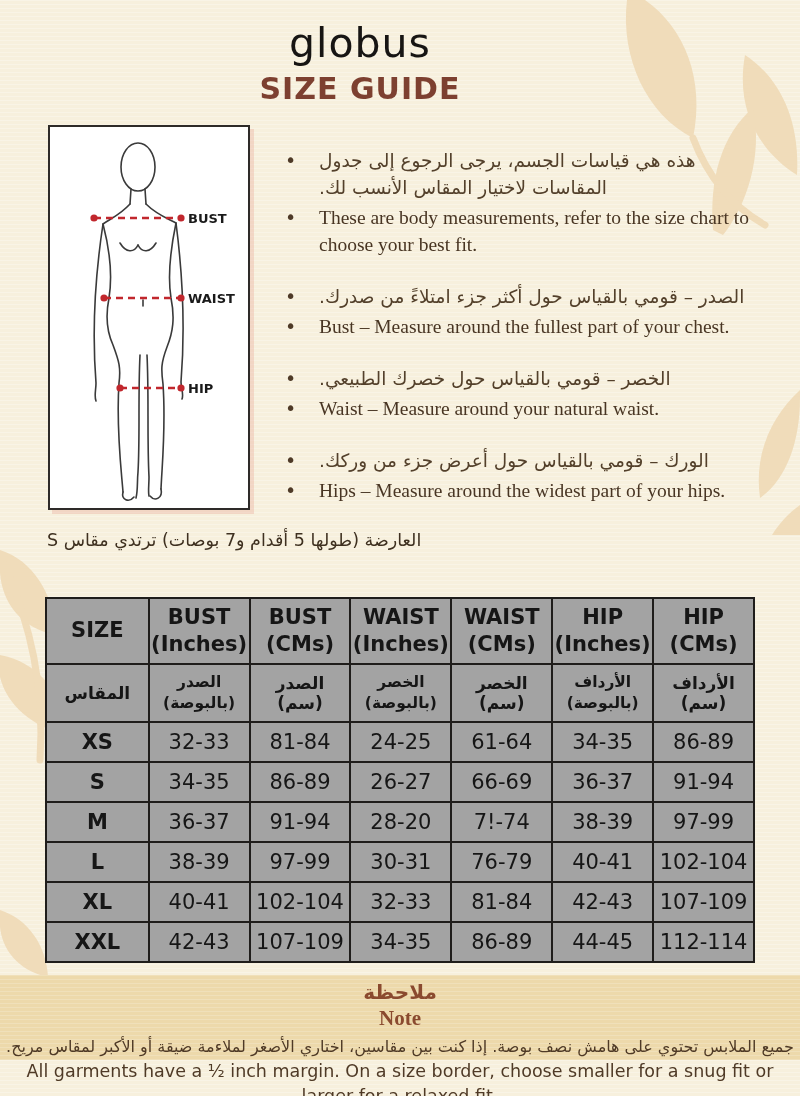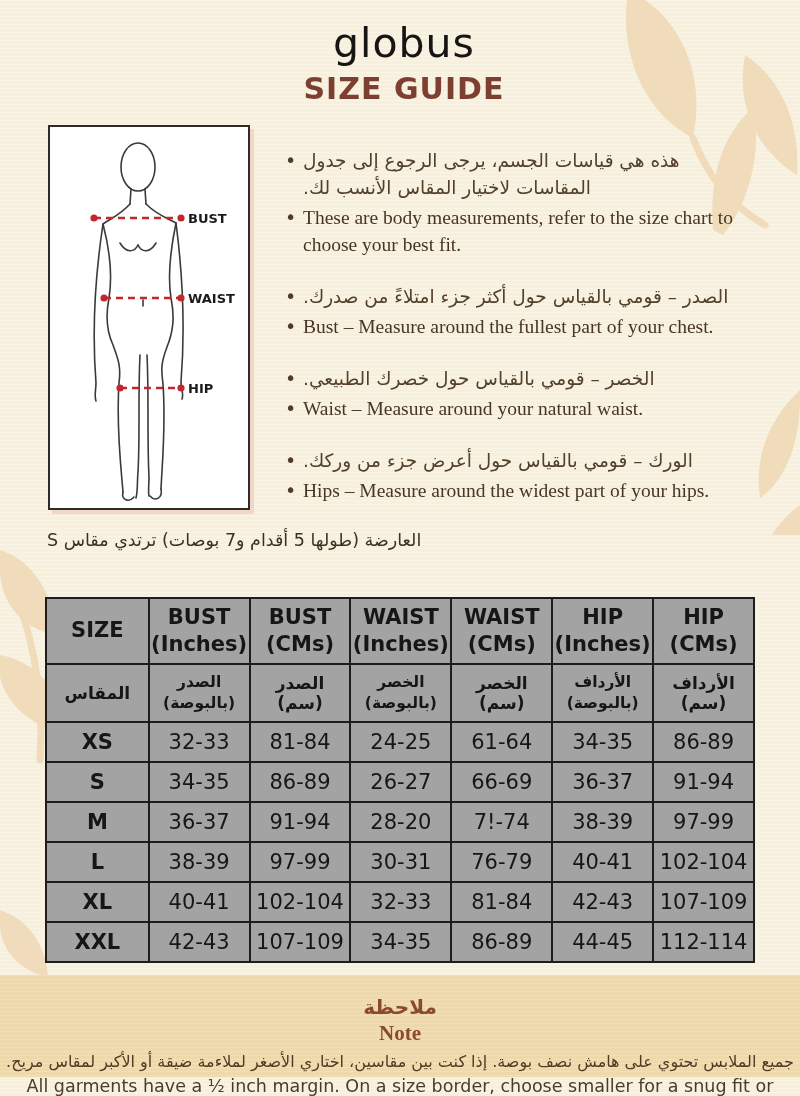--- a/index.html
+++ b/index.html
@@ -8,34 +8,34 @@
     background-color:#f7f0dd;
     background-image:repeating-linear-gradient(180deg, rgba(255,255,255,0.28) 0 1px, rgba(0,0,0,0) 1px 4px);
     font-family:"DejaVu Sans", sans-serif;
     color:#4e3a27;
   }
   .decor{position:absolute;z-index:0;}
   .decor path{fill:#f0dcba;}
   .decor .stem{fill:none;stroke:#f0dcba;stroke-width:7;stroke-linecap:round;}
   .content{position:relative;z-index:1;}
 
-  .header{position:absolute;top:22px;left:0;width:720px;text-align:center;z-index:1;margin-left:44px;}
+  .header{position:absolute;top:22px;left:0;width:720px;text-align:center;z-index:1;}
   .logo{font-size:41px;letter-spacing:1px;color:#171513;font-weight:400;line-height:1.05;}
   .guide-title{font-size:30px;font-weight:bold;color:#7d4030;letter-spacing:1px;margin-top:6px;}
 
   .figure-box{
     position:absolute;left:48px;top:125px;width:202px;height:385px;z-index:1;
     background:#ffffff;border:2px solid #2e2b29;box-sizing:border-box;
     box-shadow:4px 4px 0 rgba(233,166,150,0.35);
   }
   .figure-box svg{display:block;width:100%;height:100%;}
 
   .bullets{position:absolute;left:285px;top:147px;width:472px;z-index:1;}
   .bullet-group{margin-bottom:25px;}
-  .bullet-item{display:flex;align-items:flex-start;margin-bottom:3px;}
+  .bullet-item{display:flex;align-items:flex-start;margin-bottom:3px;gap:16px;}
   .bullet-dot{flex:0 0 18px;color:#4e3a27;font-size:19px;line-height:27px;}
   .bullet-dot::before{content:"•";}
   .bullet-text{display:block;line-height:27px;}
   .ar-text{direction:rtl;text-align:left;font-family:"DejaVu Sans",sans-serif;font-size:18.5px;color:#53402b;}
   .en-text{font-family:"Liberation Serif",serif;font-size:19.5px;color:#483523;}
 
   .model-note{position:absolute;left:47px;top:527px;width:560px;z-index:1;}
   .model-ar{direction:rtl;text-align:left;font-size:17.5px;color:#3e3020;line-height:26px;}
   .model-en{font-family:"Liberation Serif",serif;font-size:19px;color:#2f2619;line-height:26px;}
 
@@ -47,24 +47,24 @@
   }
   .col-size{width:14.5%;}
   .row-head-en th{height:66px;font-size:21px;font-weight:bold;line-height:1.3;}
   .row-head-ar td{height:58px;font-weight:bold;direction:rtl;}
   .head-ar-1line{font-size:17px;}
   .head-ar-l1,.head-ar-l2{font-size:15.5px;line-height:1.35;}
   .row-data td{height:40px;font-size:21px;}
   .cell-size{font-weight:bold;margin-top:18px;}
 
   .footer{
-    position:absolute;left:0;top:975px;width:800px;height:102px;z-index:1;
+    position:absolute;left:0;top:975px;width:800px;height:85px;z-index:1;
     background-color:#edd9ab;
     background-image:repeating-linear-gradient(180deg, rgba(255,255,255,0.18) 0 1px, rgba(0,0,0,0) 1px 4px);
-    text-align:center;box-sizing:border-box;padding-top:19px;
+    text-align:center;box-sizing:border-box;padding-top:4px;
   }
   .footer-title-ar{direction:rtl;font-size:20px;font-weight:bold;color:#8a4a2f;line-height:26px;}
   .footer-title-en{font-family:"Liberation Serif",serif;font-size:21px;font-weight:bold;color:#8a4a2f;line-height:27px;}
   .footer-body-ar{direction:rtl;font-size:16px;color:#4f3a26;line-height:25px;margin-top:2px;}
   .footer-body-en{font-size:17.5px;color:#4f3a26;line-height:25px;}
 </style>
 </head>
 <body>
 
 <svg class="decor" style="right:0;top:0;" width="215" height="265" viewBox="0 0 215 265">

